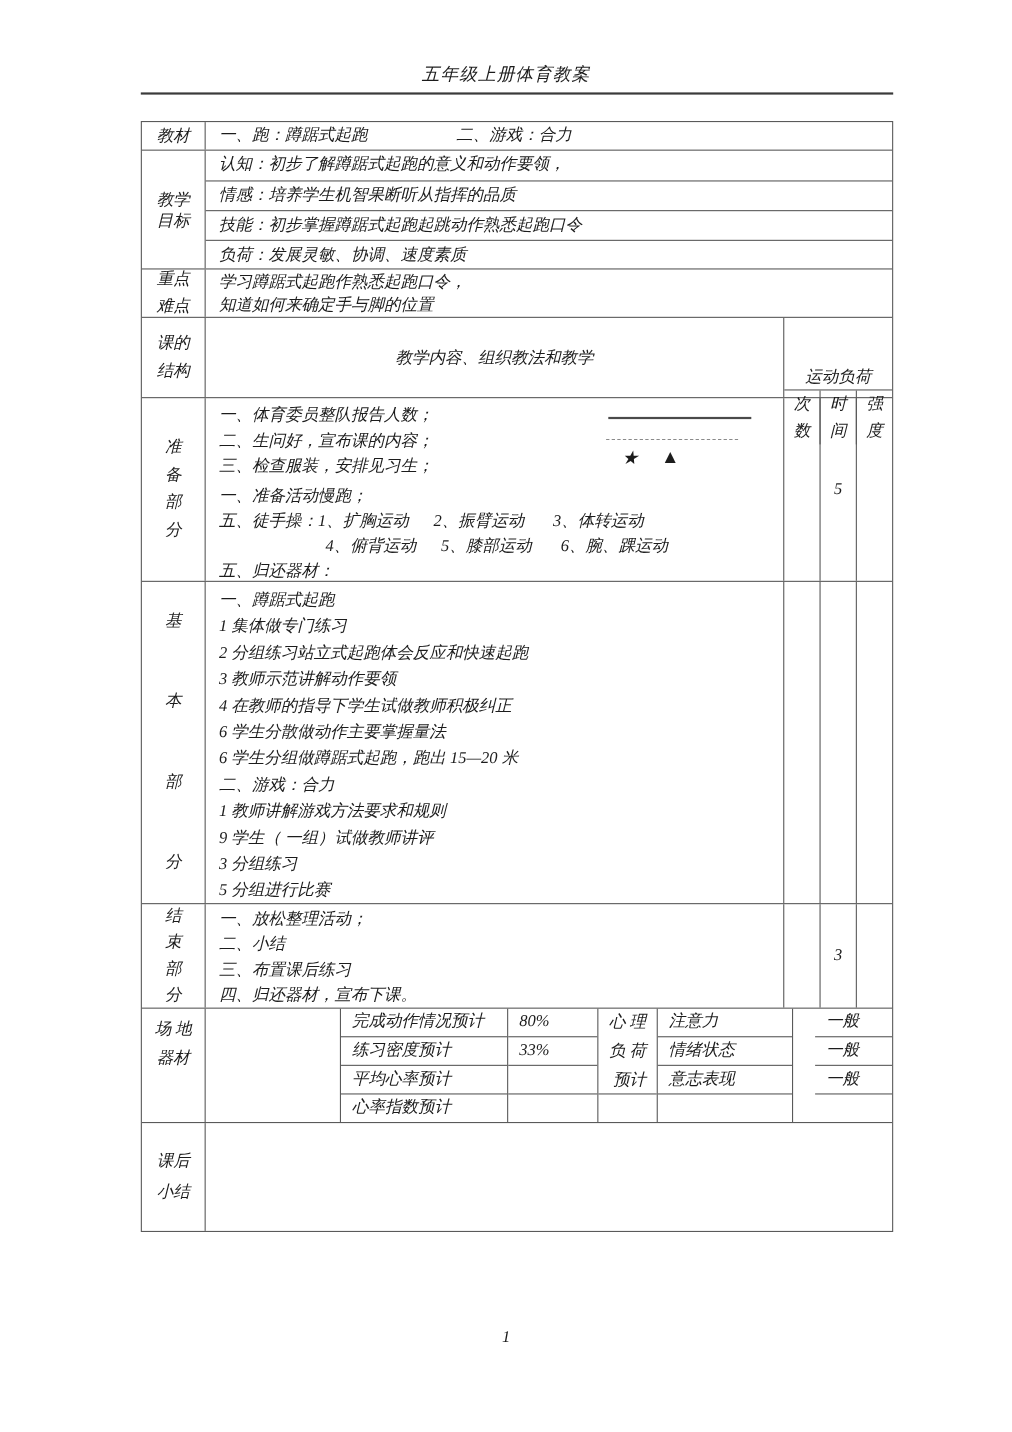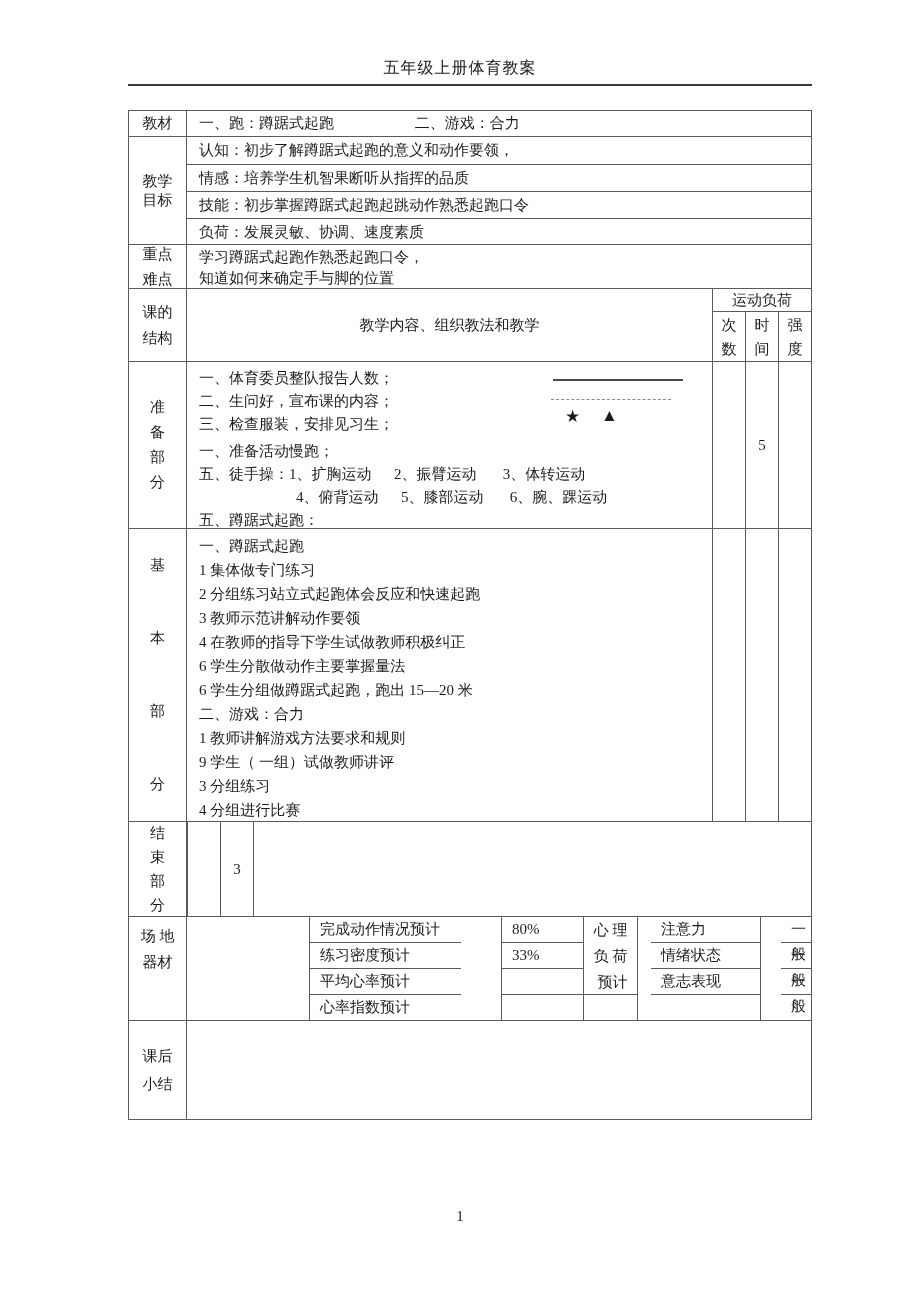--- a/index.html
+++ b/index.html
@@ -1,18 +1,18 @@
 <!DOCTYPE html>
 <html><head>
 <meta charset="utf-8">
 <style>
   * { margin:0; padding:0; box-sizing:border-box; }
   html,body { width:920px; height:1302px; background:#ffffff;
     font-family:"Liberation Serif","DejaVu Serif",serif; color:#1c1c1c; }
-  .page { position:relative; width:920px; height:1302px; background:#fff; overflow:hidden; }
+  .page { position:relative; width:920px; height:1302px; background:#fff; overflow:hidden;font-style:italic; }
 
   .doc-title { position:absolute; top:58px; left:0; width:100%; text-align:center;
     font-size:16px; letter-spacing:1px; }
   .title-rule { position:absolute; top:84px; left:128px; width:684px; height:2px; background:#3a3a3a; }
 
   .main-table { position:absolute; left:128px; top:110px; width:684px; border:1px solid #5a5a5a; }
   .row { display:flex; border-top:1px solid #5a5a5a; }
   .row:first-child { border-top:none; }
 
   .label-cell { width:58px; border-right:1px solid #5a5a5a; display:flex;
@@ -40,21 +40,21 @@
   .obj-line:first-child { border-top:none; }
 
   .kp-content { padding-top:2px; }
   .kp-content .line { line-height:21px; }
   .kp-label { line-height:25px; }
 
   .struct-label { line-height:26px; }
   .struct-content { display:flex; align-items:center; justify-content:center; }
 
   .load-block { width:99px; border-left:1px solid #5a5a5a; flex:none; display:flex; flex-direction:column; }
-  .load-header { height:23px; line-height:22px; text-align:center; border-bottom:1px solid #5a5a5a; font-size:15px; }
+  .load-header { height:23px; line-height:22px; text-align:center; border-bottom:1px solid #5a5a5a; font-size:15px;margin-top:43px; }
   .load-cols { flex:1; display:flex; }
   .load-col { flex:1; border-left:1px solid #5a5a5a; text-align:center; font-size:15px;
     white-space:pre-line; line-height:24px; padding-top:1px; }
   .load-col:first-child { border-left:none; }
   .load-empty-cols { width:99px; border-left:1px solid #5a5a5a; flex:none; display:flex; }
   .load-empty-col { flex:1; border-left:1px solid #5a5a5a; display:flex; align-items:center;
     justify-content:center; font-size:15px; }
   .load-empty-col:first-child { border-left:none; }
 
   .prep-label { line-height:25px; }
@@ -73,23 +73,23 @@
   .basic-content .line { line-height:24px; }
 
   .end-label { line-height:24px; }
   .end-content { padding-top:3px; }
   .end-content .line { line-height:23px; }
 
   .field-label { line-height:26px; align-items:flex-start; padding-top:6px; }
   .fe-wrap { flex:1; display:flex; }
   .fe-colA { width:122px; flex:none; }
   .fe-colB { width:152px; flex:none; border-left:1px solid #5a5a5a; }
-  .fe-colC { width:82px; flex:none; border-left:1px solid #5a5a5a;margin-left:40px; }
+  .fe-colC { width:82px; flex:none; border-left:1px solid #5a5a5a; }
   .fe-colD { width:54px; flex:none; border-left:1px solid #5a5a5a; display:flex; flex-direction:column; }
-  .fe-colE { width:123px; flex:none; border-left:1px solid #5a5a5a;padding-left:13px; }
+  .fe-colE { width:123px; flex:none; border-left:1px solid #5a5a5a; }
   .fe-colF { flex:1; border-left:1px solid #5a5a5a;padding-left:20px; }
   .fe-cell { height:26px; line-height:25px; border-bottom:1px solid #5a5a5a;
     font-size:15px; padding-left:10px; white-space:pre-wrap; }
   .fe-colB .fe-cell:last-child, .fe-colC .fe-cell:last-child,
   .fe-colE .fe-cell:last-child, .fe-colF .fe-cell:last-child { border-bottom:none; height:25px; }
   .fe-psych { height:78px; border-bottom:1px solid #5a5a5a; display:flex; align-items:center;
     justify-content:center; text-align:right; white-space:pre-line; font-size:15px; line-height:26px; }
   .fe-psych-empty { flex:1; }
 
   .after-label { line-height:28px; }
@@ -156,21 +156,21 @@
 备
 部
 分</div>
       <div class="content-cell pad prep-content">
         <div class="line">一、体育委员整队报告人数；</div>
         <div class="line">二、生问好，宣布课的内容；</div>
         <div class="line">三、检查服装，安排见习生；</div>
         <div class="line gap-above">一、准备活动慢跑；</div>
         <div class="line">五、徒手操：1、扩胸运动      2、振臂运动       3、体转运动</div>
         <div class="line indent">4、俯背运动      5、膝部运动       6、腕、踝运动</div>
-        <div class="line">五、蹲踞式起跑：</div>
+        <div class="line">五、归还器材：</div>
         <div class="diagram-solid"></div>
         <div class="diagram-dashed"></div>
         <div class="diagram-star">★</div>
         <div class="diagram-triangle">▲</div>
       </div>
       <div class="load-empty-cols">
         <div class="load-empty-col"></div>
         <div class="load-empty-col">5</div>
         <div class="load-empty-col"></div>
       </div>
@@ -186,34 +186,40 @@
         <div class="line">1 集体做专门练习</div>
         <div class="line">2 分组练习站立式起跑体会反应和快速起跑</div>
         <div class="line">3 教师示范讲解动作要领</div>
         <div class="line">4 在教师的指导下学生试做教师积极纠正</div>
         <div class="line">6 学生分散做动作主要掌握量法</div>
         <div class="line">6 学生分组做蹲踞式起跑，跑出 15—20 米</div>
         <div class="line">二、游戏：合力</div>
         <div class="line">1 教师讲解游戏方法要求和规则</div>
         <div class="line">9 学生（ 一组）试做教师讲评</div>
         <div class="line">3 分组练习</div>
-        <div class="line">4 分组进行比赛</div>
+        <div class="line">5 分组进行比赛</div>
       </div>
       <div class="load-empty-cols">
         <div class="load-empty-col"></div>
         <div class="load-empty-col"></div>
         <div class="load-empty-col"></div>
       </div>
     </div>
 
     <div class="row r-ending">
       <div class="label-cell end-label">结
 束
 部
 分</div>
+      <div class="content-cell pad end-content">
+        <div class="line">一、放松整理活动；</div>
+        <div class="line">二、小结</div>
+        <div class="line">三、布置课后练习</div>
+        <div class="line">四、归还器材，宣布下课。</div>
+      </div>
       <div class="load-empty-cols">
         <div class="load-empty-col"></div>
         <div class="load-empty-col">3</div>
         <div class="load-empty-col"></div>
       </div>
     </div>
 
     <div class="row r-field">
       <div class="label-cell field-label">场 地
 器材</div>

